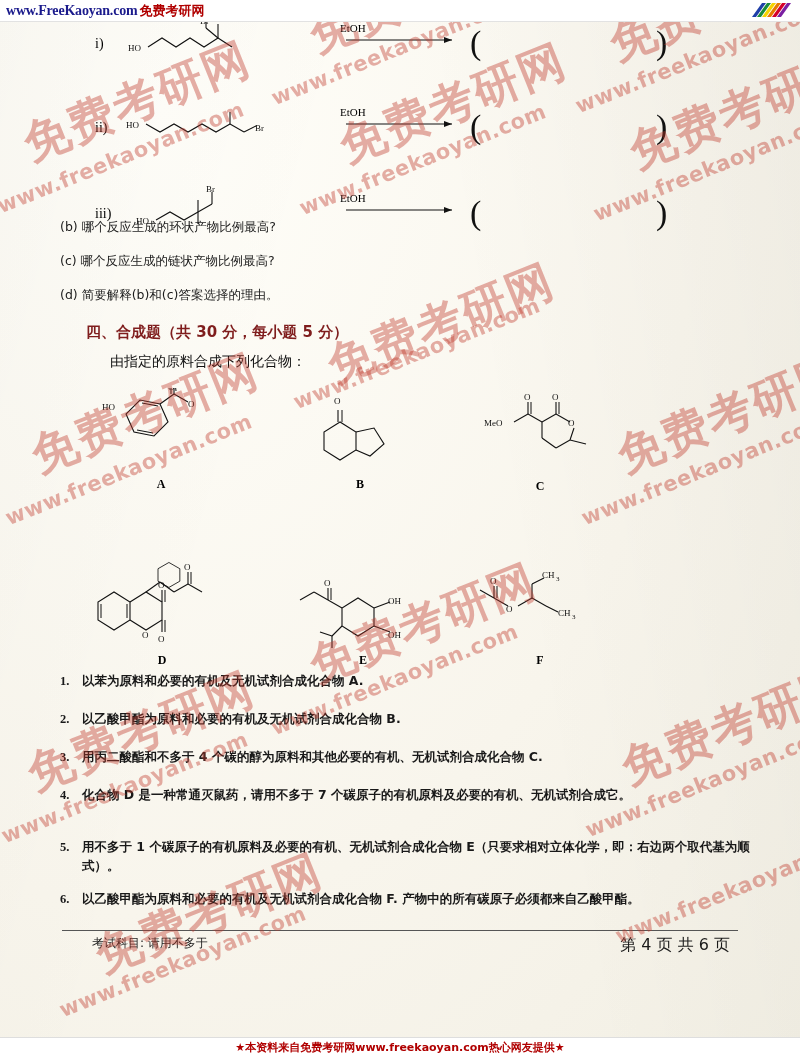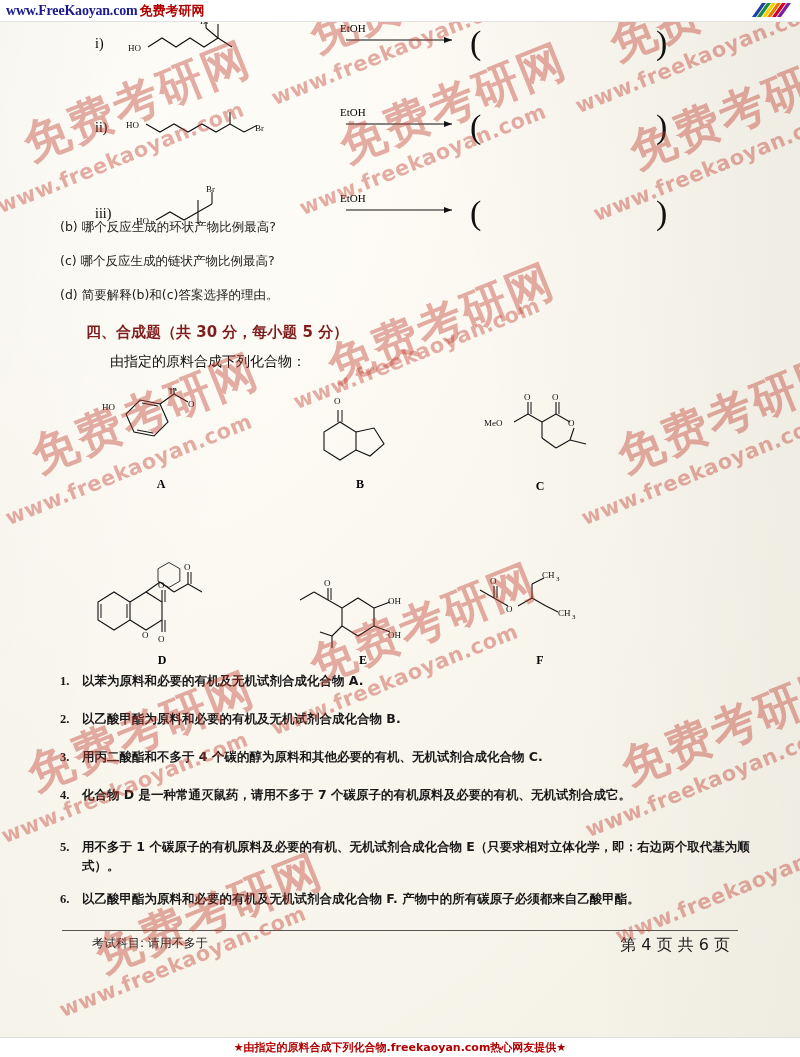--- a/index.html
+++ b/index.html
@@ -565,14 +565,14 @@
   <div class="wm big" style="left:608px; top:430px; transform:rotate(-22deg);">免费考研网</div>
   <div class="wm url" style="left:578px; top:508px; transform:rotate(-22deg);">www.freekaoyan.com</div>
 
   <div class="wm big" style="left:612px; top:742px; transform:rotate(-22deg);">免费考研网</div>
   <div class="wm url" style="left:582px; top:820px; transform:rotate(-22deg);">www.freekaoyan.com</div>
 
   <div class="wm url" style="left:612px; top:926px; transform:rotate(-22deg);">www.freekaoyan.com</div>
 </div>
 
 <div class="site-footer">
-  <span class="txt">★由指定的原料合成下列化合物.freekaoyan.com热心网友提供★</span>
+  <span class="txt">★本资料来自免费考研网www.freekaoyan.com热心网友提供★</span>
 </div>
 
 </body></html>

